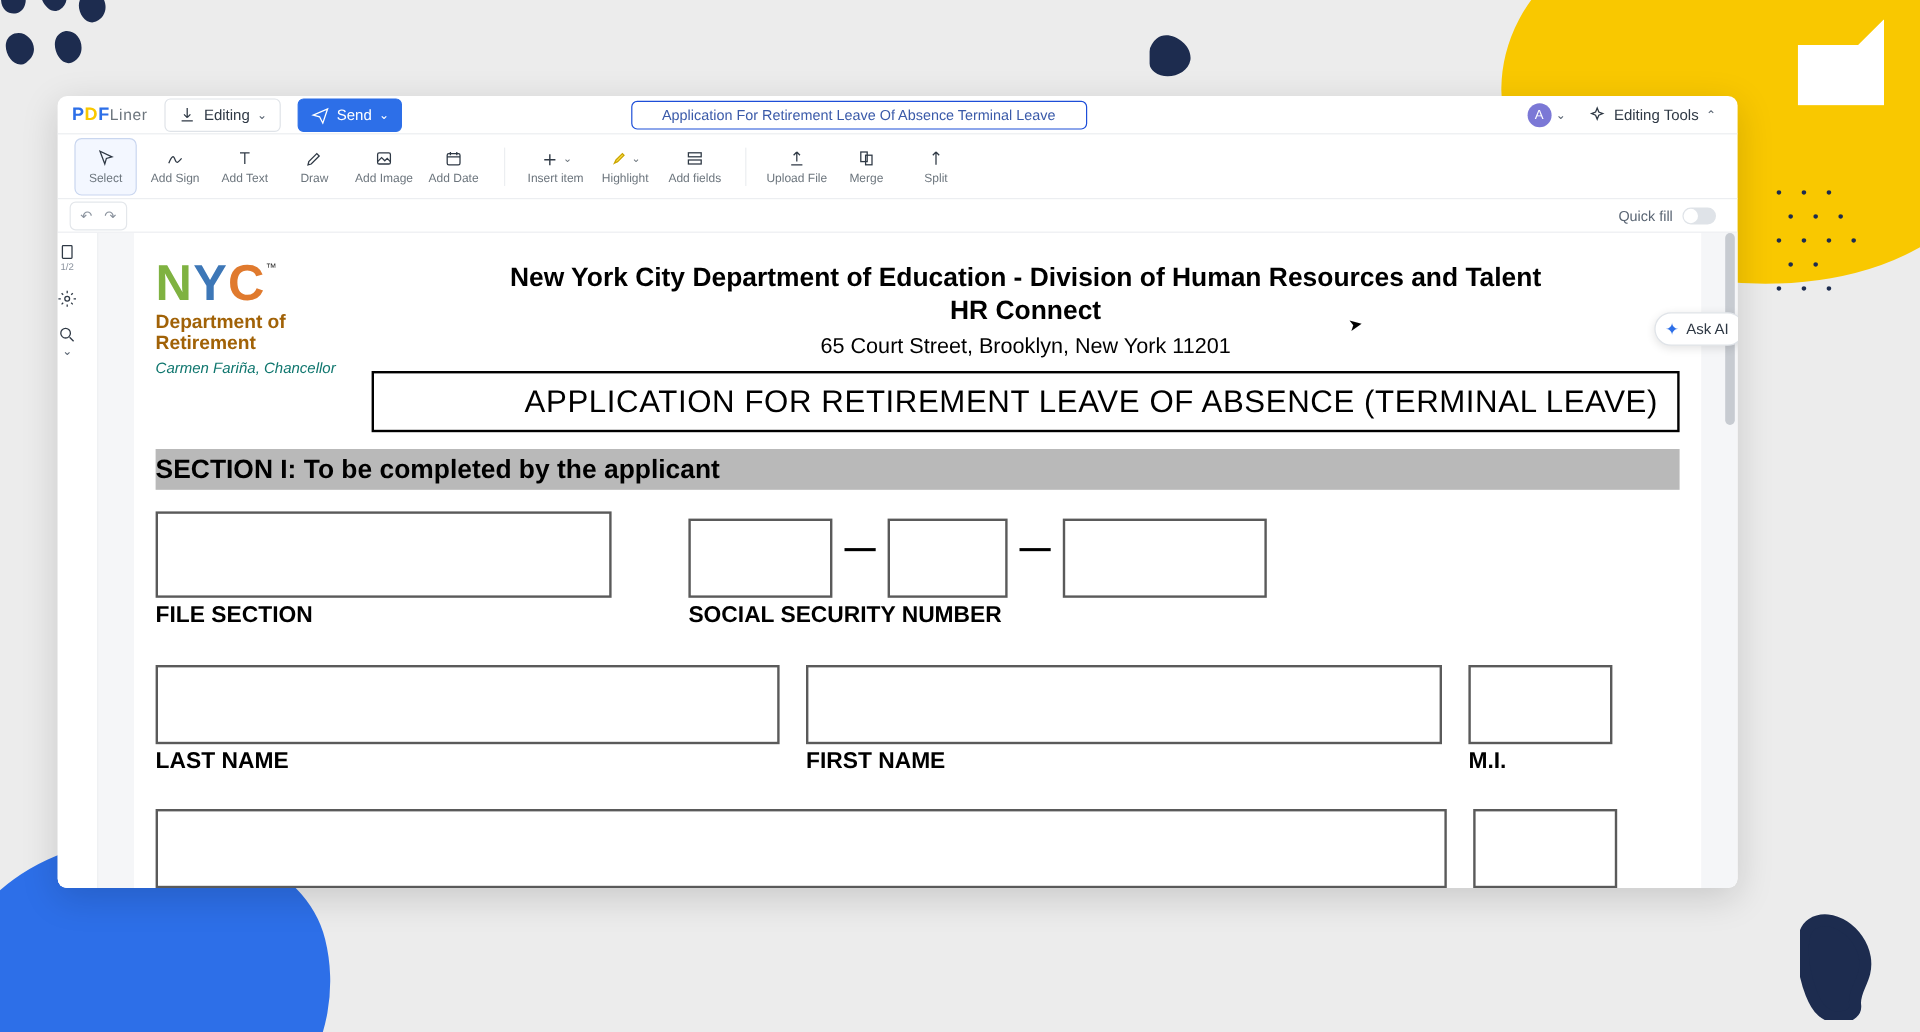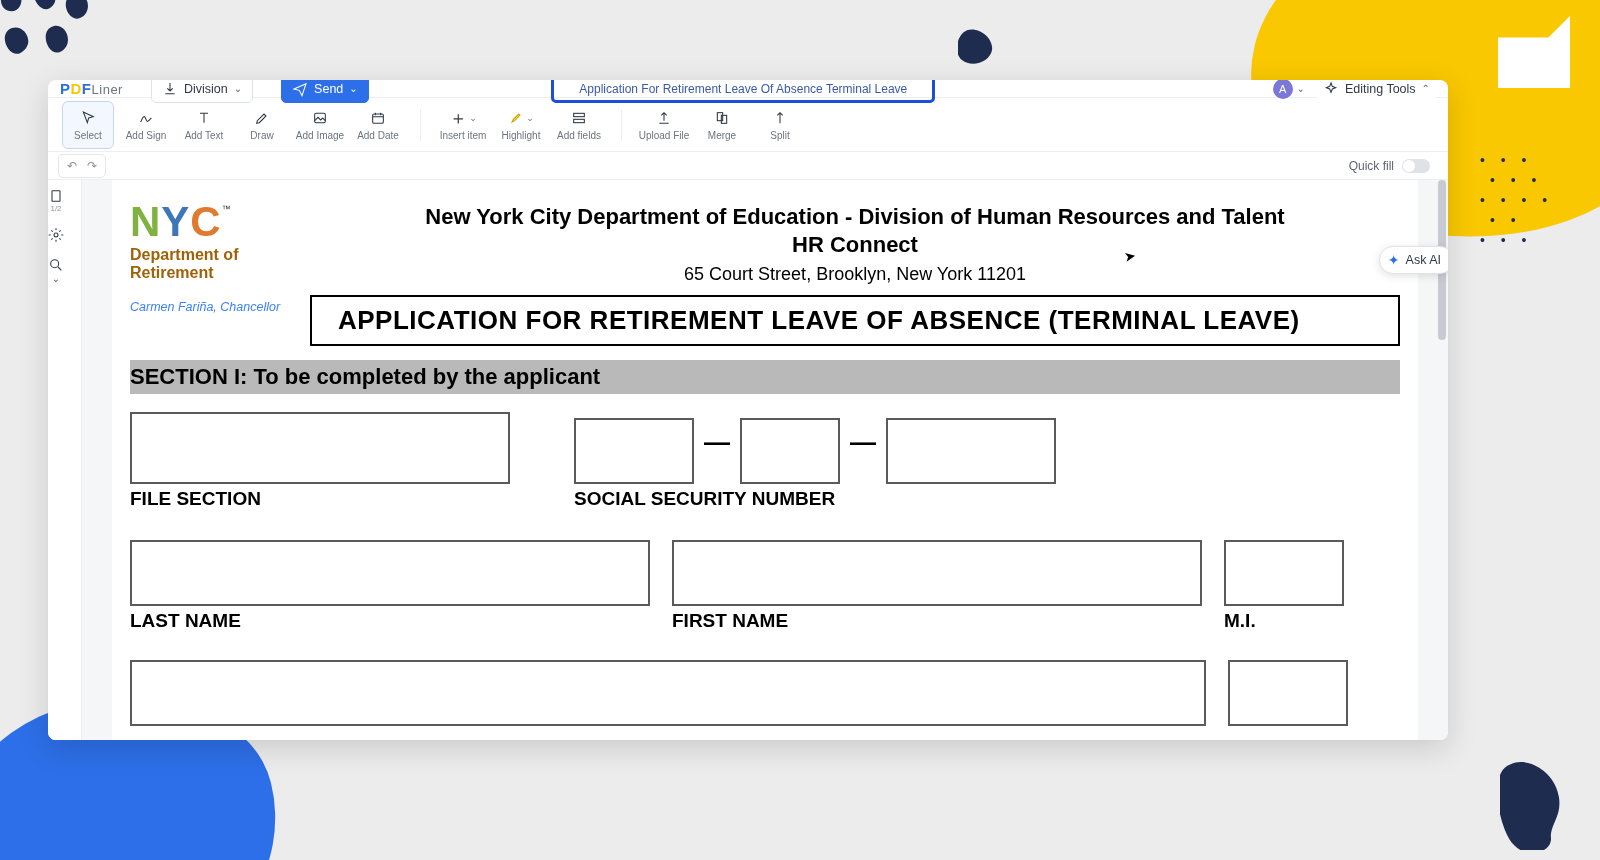--- a/index.html
+++ b/index.html
@@ -12,26 +12,26 @@
 .blob.yellow-tr { top: -60px; right: -70px; width: 420px; height: 300px; background:#f9c800; border-radius: 46% 54% 60% 40% / 52% 44% 56% 48%; transform: rotate(14deg); }
 .blob.corner-logo { top: 16px; right: 30px; width: 72px; height: 72px; background:#fff; clip-path: polygon(0% 100%, 0% 30%, 70% 30%, 100% 0%, 100% 100%); }
 .blob.blue-bl { bottom: -120px; left: -60px; width: 340px; height: 280px; background:#2d6fe8; border-radius: 48% 52% 50% 50% / 56% 44% 56% 44%; transform: rotate(-14deg); }
 .blob.navy-br { bottom: 10px; right: 30px; width: 70px; height: 90px; }
 .dots { position:absolute; top:150px; right:30px; width:90px; height:120px; color:#1d2c4f; font-size:14px; letter-spacing:6px; line-height:20px; }
 
 .navy-path { fill:#1d2c4f; }
 
 
 .app { position:absolute; top:80px; left:48px; width:1400px; height:660px; background:#fff; border-radius:8px; box-shadow:0 8px 30px rgba(0,0,0,.15); display:flex; flex-direction:column; overflow:hidden; z-index:5; }
-.topbar { height:18px; border-bottom:1px solid #eceef1; display:flex; align-items:center; padding:0 12px; gap:28px; }
+.topbar { height:32px; border-bottom:1px solid #eceef1; display:flex; align-items:center; padding:0 12px; gap:14px; }
 .logo { font-weight:700; font-size:15px; letter-spacing:.5px; }
 .logo .p1{color:#2d6fe8;} .logo .p2{color:#f9c800;} .logo .p3{color:#2d6fe8;} .logo .p4{color:#6c757d;font-weight:500;font-size:13px;}
 .btn { display:inline-flex; align-items:center; gap:6px; padding:5px 10px; border:1px solid #dfe3e8; border-radius:5px; font-size:12.5px; color:#2f3945; cursor:pointer; background:#fff; }
 .btn.primary { background:#2d6fe8; color:#fff; border-color:#2d6fe8; }
-.title-pill { margin:0 auto; padding:4px 25px; border:3px solid #1d4ed8; border-radius:5px; font-size:12px; color:#3a5aa9; }
+.title-pill { margin:0 auto; padding:4px 25px; border:1px solid #1d4ed8; border-radius:5px; font-size:12px; color:#3a5aa9; }
 .avatar { width:20px; height:20px; border-radius:50%; background:#7b78d6; color:#fff; font-size:11px; display:inline-flex; align-items:center; justify-content:center; }
 .caret { font-size:10px; color:#5a6573; }
 .right-cluster { margin-left:auto; display:flex; align-items:center; gap:12px; }
 
 .toolbar { height:54px; border-bottom:1px solid #eceef1; display:flex; align-items:center; padding:0 14px; gap:6px; }
 .tbtn { display:flex; flex-direction:column; align-items:center; justify-content:center; width:52px; height:48px; border-radius:6px; cursor:pointer; }
 .tbtn.selected { border:1px solid #c9d6ef; background:#f3f7ff; }
 .tbtn .ic { height:20px; display:flex; align-items:center; justify-content:center; color:#2f3945; font-size:16px; }
 .tbtn .lb { font-size:10px; color:#6c757d; margin-top:2px; }
 .tsep { width:1px; height:32px; background:#eceef1; margin:0 10px; }
@@ -53,26 +53,26 @@
 .page { margin:0 30px 30px 30px; background:#fff; padding:24px 18px 60px 18px; min-height:620px; position:relative; }
 .scrollbar { position:absolute; right:2px; top:0; width:8px; height:160px; background:#c7cbd1; border-radius:4px; }
 
 .doc-header { display:flex; gap:20px; }
 .nyc-logo { width:160px; }
 .nyc-row { display:flex; gap:4px; margin-bottom:6px;}
 .nyc-l { font-size:42px; font-weight:800; line-height:.85; letter-spacing:-3px; font-family: Arial Black, Arial, sans-serif;}
 .nyc-n{color:#7fb241;} .nyc-y{color:#3d77b7;} .nyc-c{color:#e07a2e;}
 .tm{font-size:9px;color:#333;vertical-align:top;}
 .nyc-sub{ font-size:16px; font-weight:700; color:#a16207; line-height:1.15;}
-.nyc-chanc{ font-size:12.5px; font-style:italic; color:#3b82f6; margin-top:18px;}
+.nyc-chanc{ font-size:12.5px; font-style:italic; color:#0f766e; margin-top:4px;}
 .doc-title-block { flex:1; text-align:center; }
 .dtitle1{ font-size:22px; font-weight:700; }
 .dtitle2{ font-size:22px; font-weight:700; margin-top:2px;}
 .daddr{ font-size:18px; margin-top:6px;}
-.big-box { margin-top:10px; border:2px solid #000; padding:8px 26px; font-size:26px; font-weight:700; text-align:left; letter-spacing:.5px;}
+.big-box { margin-top:10px; border:2px solid #000; padding:8px 16px; font-size:26px; font-weight:400; text-align:right; letter-spacing:.5px;}
 .section-bar { margin-top:14px; background:#b9b9b9; padding:4px 0; font-size:22px; font-weight:700; }
 .form-row { display:flex; gap:22px; margin-top:18px; align-items:flex-end;}
 .fbox { border:2px solid #5a5a5a; background:#fff; }
 .flabel { font-size:19px; font-weight:700; margin-top:4px; }
 .dash { font-size:26px; font-weight:700; align-self:center; margin-bottom:18px;}
 
 .ask-ai { position:absolute; right:-6px; top:66px; background:#fff; border:1px solid #dfe3e8; border-radius:18px; padding:5px 12px 5px 8px; display:flex; align-items:center; gap:6px; box-shadow:0 2px 8px rgba(0,0,0,.12); font-size:12.5px; color:#2f3945; z-index:8; cursor:pointer;}
 .ask-ai .spark{ color:#2d6fe8; font-size:14px;}
 
 .cursor { position:absolute; top:68px; left:1042px; font-size:14px; color:#000; transform:rotate(-10deg); z-index:9;}
@@ -105,21 +105,21 @@
 <div class="app">
 
   <div class="topbar">
     <span class="logo">
       <span class="p1">P</span><span class="p2">D</span><span class="p3">F</span><span class="p4">Liner</span>
     </span>
     <span class="btn">
       <svg class="icn" viewBox="0 0 24 24">
           <path d="M12 3v12m0 0l-4-4m4 4l4-4M5 19h14"></path>
         </svg>
-      <span>Division</span>
+      <span>Editing</span>
       <span class="caret">⌄</span>
     </span>
     <span class="btn primary">
       <svg class="icn" style="stroke:#fff" viewBox="0 0 24 24">
           <path d="M3 12l18-8-6 18-4-8-8-2z"></path>
         </svg>
       <span>Send</span>
       <span class="caret" style="color:#fff">⌄</span>
     </span>
     <span class="title-pill">Application For Retirement Leave Of Absence Terminal Leave</span>

